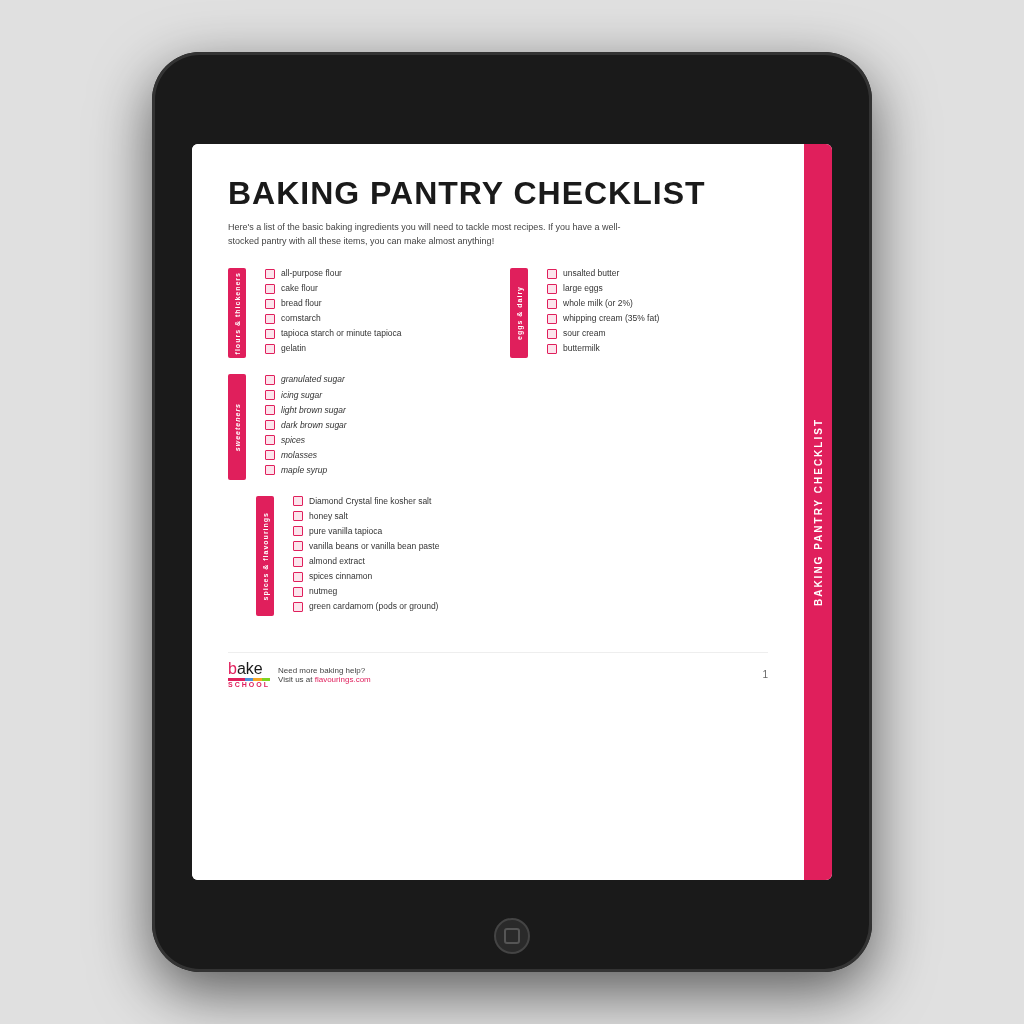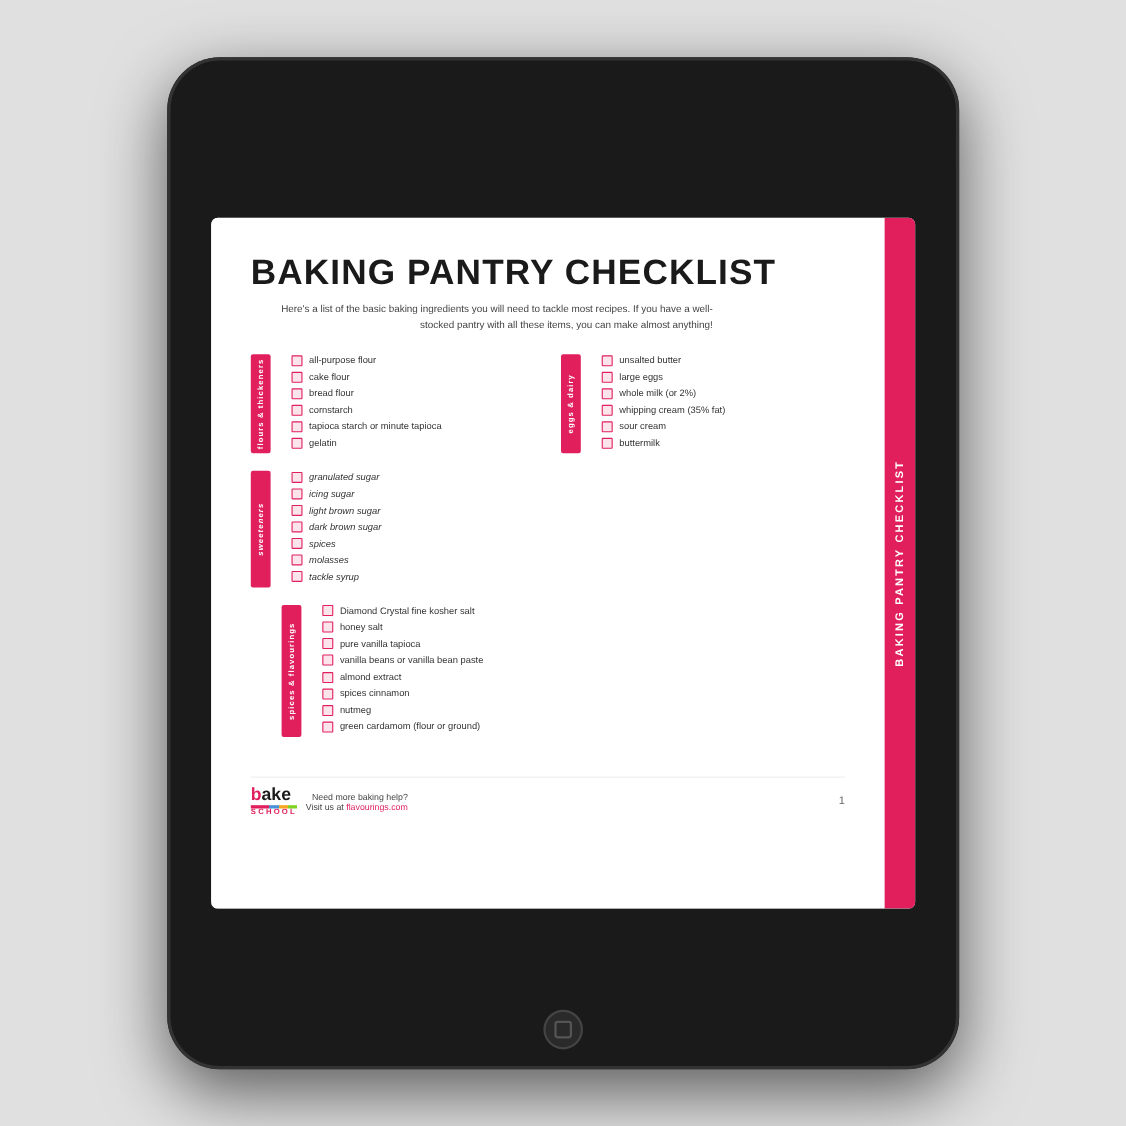--- a/index.html
+++ b/index.html
@@ -20,21 +20,21 @@
       border-radius: 48px;
       display: flex;
       align-items: center;
       justify-content: center;
       position: relative;
       box-shadow: 0 20px 60px rgba(0,0,0,0.6), inset 0 0 0 3px #333;
     }
 
     .tablet-inner {
       width: 640px;
-      height: 628px;
+      height: 736px;
       background: #fff;
       border-radius: 6px;
       overflow: hidden;
       position: relative;
       display: flex;
     }
 
     .home-button {
       position: absolute;
       bottom: 18px;
@@ -94,21 +94,20 @@
       margin-bottom: 10px;
       line-height: 1.1;
     }
 
     .doc-subtitle {
       font-size: 9px;
       color: #444;
       line-height: 1.5;
       margin-bottom: 20px;
       max-width: 420px;
-      text-align: right;
     }
 
     .checklist-grid {
       display: grid;
       grid-template-columns: 1fr 1fr;
       gap: 0 24px;
     }
 
     .section {
       display: flex;
@@ -182,21 +181,21 @@
     }
 
     .logo-container {
       display: flex;
       flex-direction: column;
       align-items: flex-start;
     }
 
     .logo-bake {
       font-size: 16px;
-      font-weight: 700;
+      font-weight: 400;
       color: #1a1a1a;
       line-height: 1;
     }
 
     .logo-bake span.b-letter {
       color: #e01f5c;
     }
 
     .logo-school {
       font-size: 7px;
@@ -209,21 +208,20 @@
     .logo-underline {
       height: 3px;
       background: linear-gradient(to right, #e01f5c 40%, #4a90d9 40%, #4a90d9 60%, #f5a623 60%, #f5a623 80%, #7ed321 80%);
       width: 100%;
       margin-top: 1px;
     }
 
     .footer-text {
       font-size: 8px;
       color: #444;
-      text-align: right;
     }
 
     .footer-link {
       color: #e01f5c;
       text-decoration: none;
     }
 
     .page-number {
       font-size: 10px;
       color: #666;
@@ -329,21 +327,21 @@
             <div class="checklist-item">
                 <div class="checkbox"></div>
                 <span class="item-text">spices</span>
               </div>
             <div class="checklist-item">
                 <div class="checkbox"></div>
                 <span class="item-text">molasses</span>
               </div>
             <div class="checklist-item">
                 <div class="checkbox"></div>
-                <span class="item-text">tackle syrup</span>
+                <span class="item-text">maple syrup</span>
               </div>
           </div>
         </div>
 
         <div style="grid-column:2/3;"></div>
 
         <div class="section full-width-section" style="grid-column:1/2;margin-left:28px;">
           <div class="section-label-bar">
             <span class="section-label-text">spices &amp; flavourings</span>
           </div>
@@ -371,21 +369,21 @@
             <div class="checklist-item">
                 <div class="checkbox"></div>
                 <span class="item-text">spices cinnamon</span>
               </div>
             <div class="checklist-item">
                 <div class="checkbox"></div>
                 <span class="item-text">nutmeg</span>
               </div>
             <div class="checklist-item">
                 <div class="checkbox"></div>
-                <span class="item-text">green cardamom (flour or ground)</span>
+                <span class="item-text">green cardamom (pods or ground)</span>
               </div>
           </div>
         </div>
 
       </div>
 
       <div class="footer">
         <div class="footer-left">
           <div class="logo-container">
             <div class="logo-bake">

